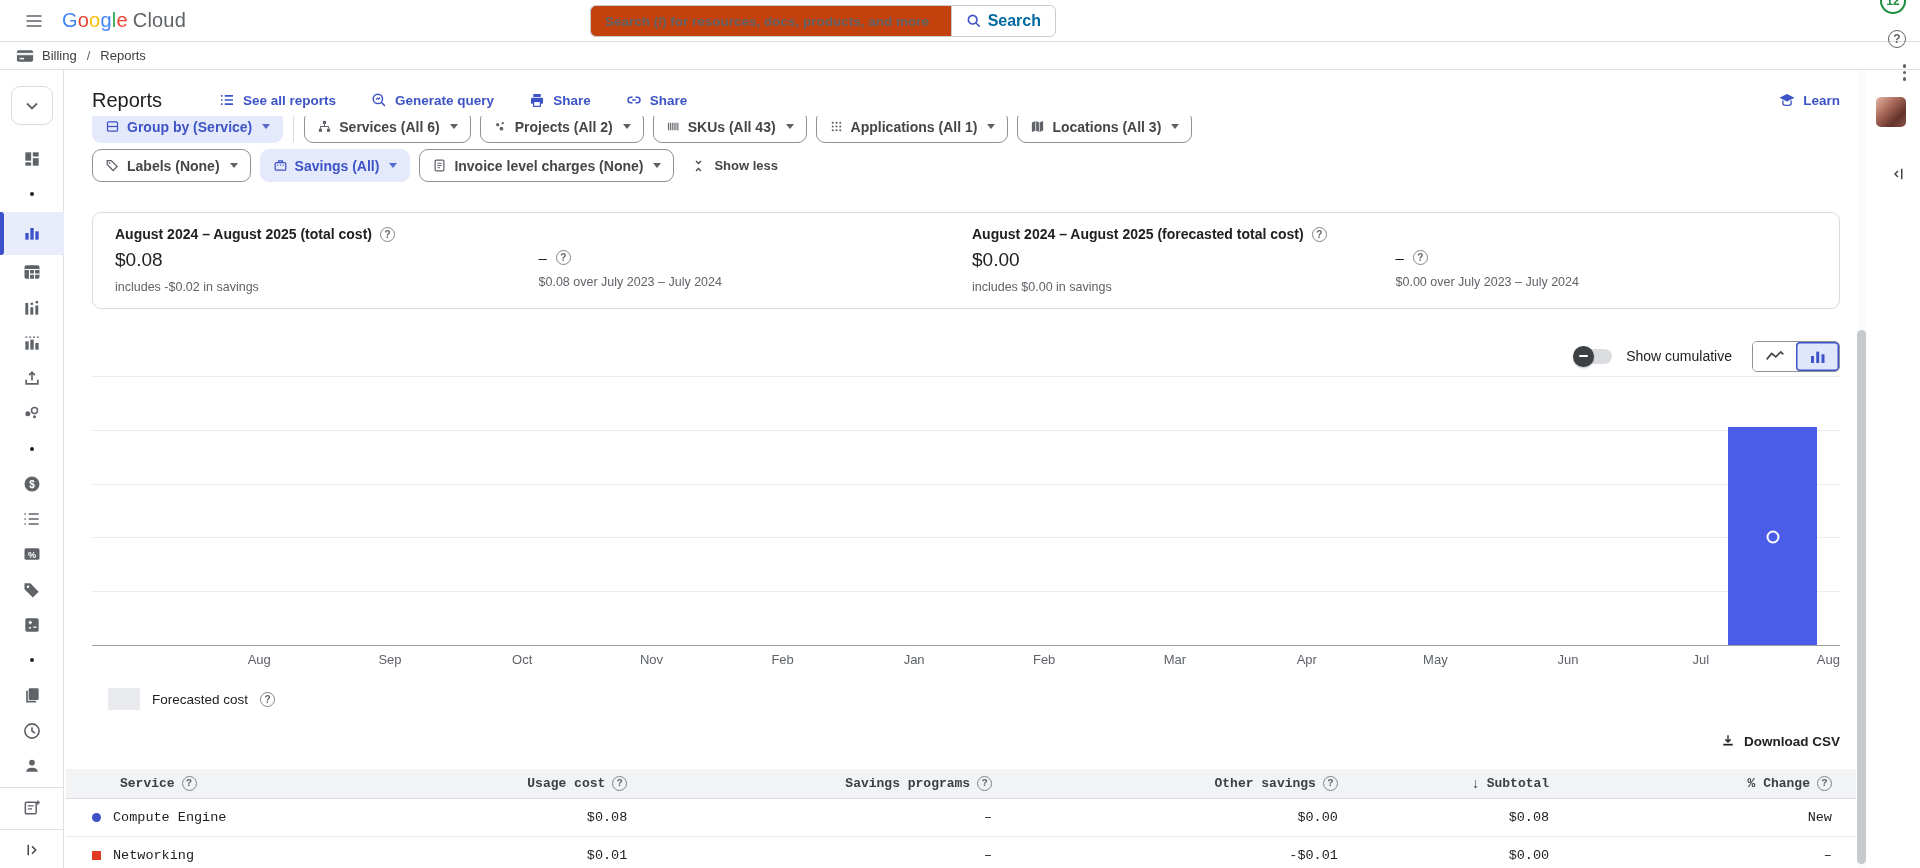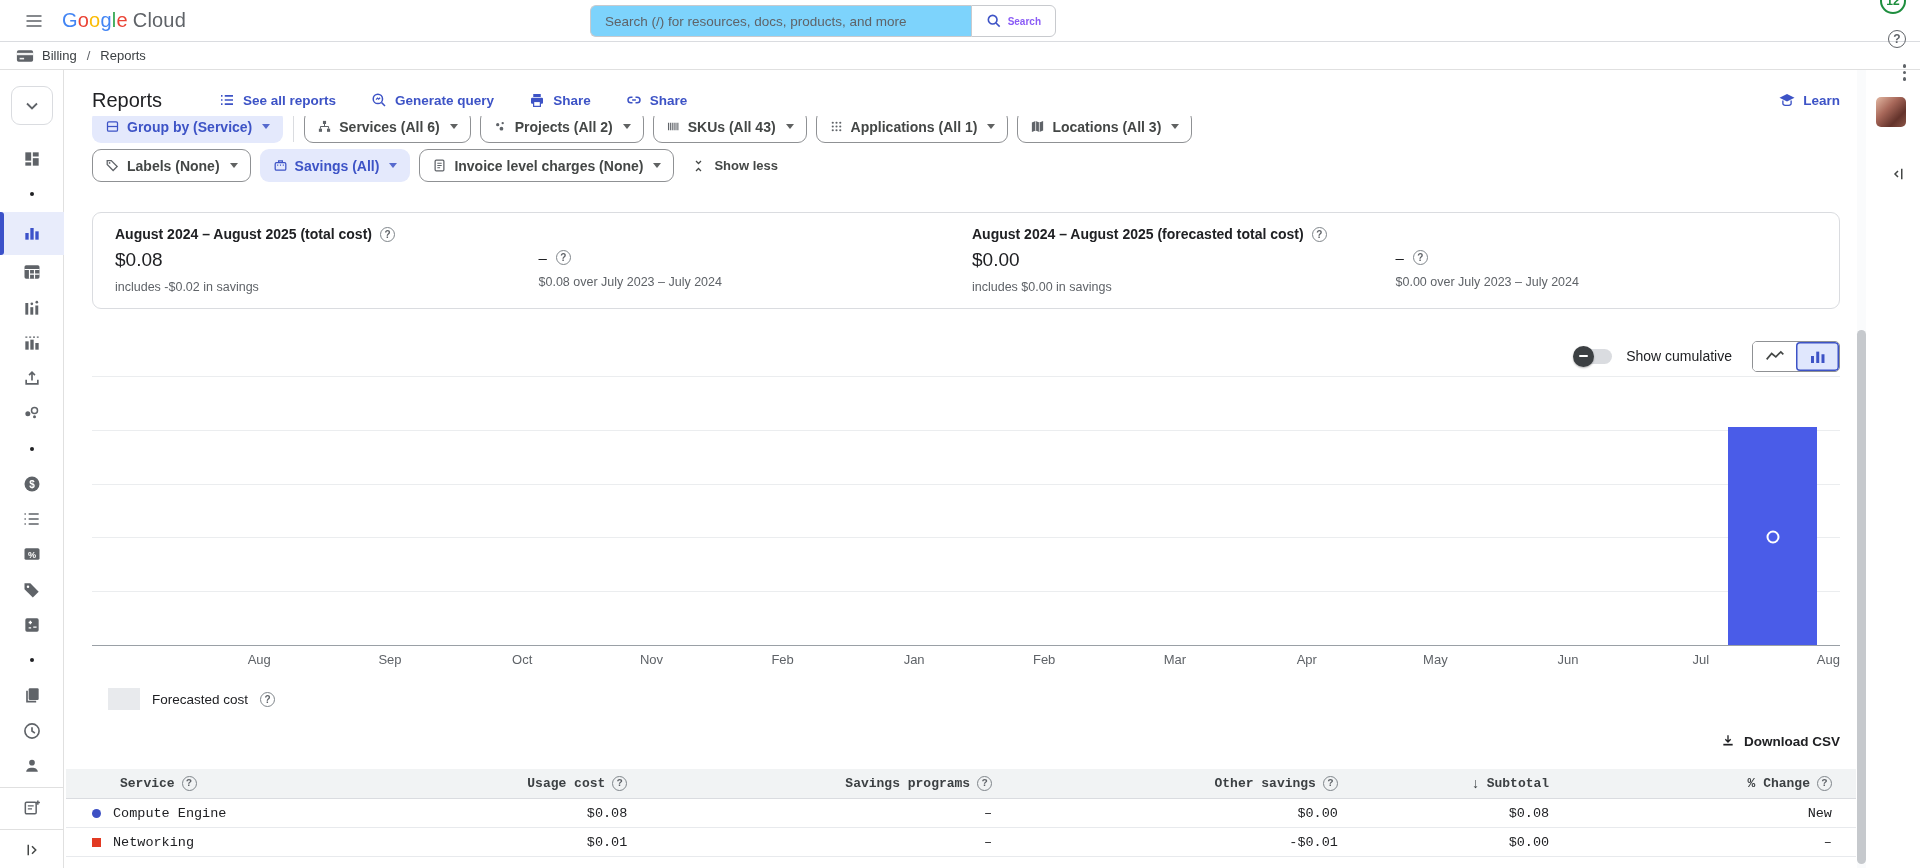--- a/index.html
+++ b/index.html
@@ -6,23 +6,23 @@
   html,body { width:1920px; height:868px; overflow:hidden; background:#fff;
     font-family:"Liberation Sans","DejaVu Sans",sans-serif; color:#202124; }
   button { background:none; border:none; font:inherit; cursor:pointer; color:inherit; }
 
   
   .topbar { height:42px; border-bottom:1px solid #dadce0; display:flex; align-items:center; padding:0 14px; }
   .hamburger { width:40px; height:40px; display:flex; align-items:center; justify-content:center; }
   .logo { display:flex; align-items:baseline; font-size:20px; margin-left:8px; letter-spacing:.2px; }
   .logo .cloud { color:#5f6368; margin-left:5px; }
   .searchwrap { display:flex; margin-left:auto; margin-right:auto; width:466px; position:absolute; left:590px; top:5px; height:32px; }
-  .searchbox { flex:1; background:#7dd3fc; border:1px solid #c8cace; border-right:none; border-radius:6px 0 0 6px; padding:0 14px; font-size:13.5px; color:#202124; outline:none; width:390px; }
+  .searchbox { flex:1; background:#c2410c; border:1px solid #c8cace; border-right:none; border-radius:6px 0 0 6px; padding:0 14px; font-size:13.5px; color:#202124; outline:none; width:390px;font-weight:bold; }
   .searchbox::placeholder { color:#5f6368; }
-  .searchbtn { display:flex; align-items:center; gap:6px; border:1px solid #c8cace; border-radius:0 6px 6px 0; background:#fff; padding:0 14px; color:#8b5cf6; font-weight:700; font-size:10px; height:32px; }
+  .searchbtn { display:flex; align-items:center; gap:6px; border:1px solid #c8cace; border-radius:0 6px 6px 0; background:#fff; padding:0 14px; color:#0369a1; font-weight:700; font-size:16px; height:32px; }
   .topicons { margin-left:auto; display:flex; align-items:flex-end; gap:16px;flex-direction:column; }
   .count-badge { width:26px; height:26px; border:2px solid #1e8e3e; border-radius:50%; color:#1e8e3e; font-size:12px; font-weight:700; display:flex; align-items:center; justify-content:center; }
   .qmark { width:18px; height:18px; border:1.6px solid #5f6368; border-radius:50%; color:#5f6368; font-size:12px; font-weight:700; display:flex; align-items:center; justify-content:center; }
   .qmark::after { content:"?"; }
   .kebab { display:flex; flex-direction:column; gap:3px; }
   .kebab i { width:3.5px; height:3.5px; border-radius:50%; background:#5f6368; }
   .avatar { width:30px; height:30px; border-radius:5px; background:linear-gradient(135deg,#d7a894 8%,#a8685a 38%,#63332b 72%,#8c5547); }
   .shellicon { width:22px; height:18px; border:1.8px solid #80868b; border-radius:3px; display:flex; align-items:flex-end; justify-content:flex-start; padding:1px 2px; }
 
   
@@ -96,21 +96,21 @@
   .legend { display:flex; align-items:center; gap:12px; margin-top:20px; padding-left:16px; height:24px; }
   .legend .swatch { width:32px; height:22px; background:#e8eaed; }
   .legend .lbl { font-size:13.5px; color:#202124; }
   .dlrow { display:flex; justify-content:flex-end; margin-top:18px; height:24px; }
   .dlbtn { display:flex; align-items:center; gap:8px; font-size:13.5px; font-weight:700; color:#202124; }
 
   
   .tbl { margin:16px -16px 0 -26px; font-size:13.5px; }
   .trow { display:grid; grid-template-columns:19.6% 13.1% 21.5% 18.2% 11.8% 15.8%; align-items:center;font-family:Liberation Mono, monospace; }
   .thead { background:#f1f3f4; height:30px; font-size:13px; font-weight:700; color:#3c4043; border-bottom:1px solid #dadce0; }
-  .tr { height:29px; border-bottom:1px solid #e8eaed; }
+  .tr { height:38px; border-bottom:1px solid #e8eaed; }
   .td { padding-right:24px; text-align:right; }
   .td.first { text-align:left; padding-left:54px; padding-right:0; display:flex; align-items:center; gap:12px; }
   .td.c3 { padding-right:44px; }
   .hcell { display:flex; align-items:center; justify-content:flex-end; gap:7px; padding-right:24px; }
   .hcell.first { justify-content:flex-start; padding-left:54px; }
   .hcell.c3 { padding-right:44px; }
   .mark { width:9px; height:9px; flex:none; }
   .mark.circle { border-radius:50%; margin-left:-28px; }
   .mark.square { margin-left:-28px; }
   .sortarrow { font-size:14px; font-weight:400; }

